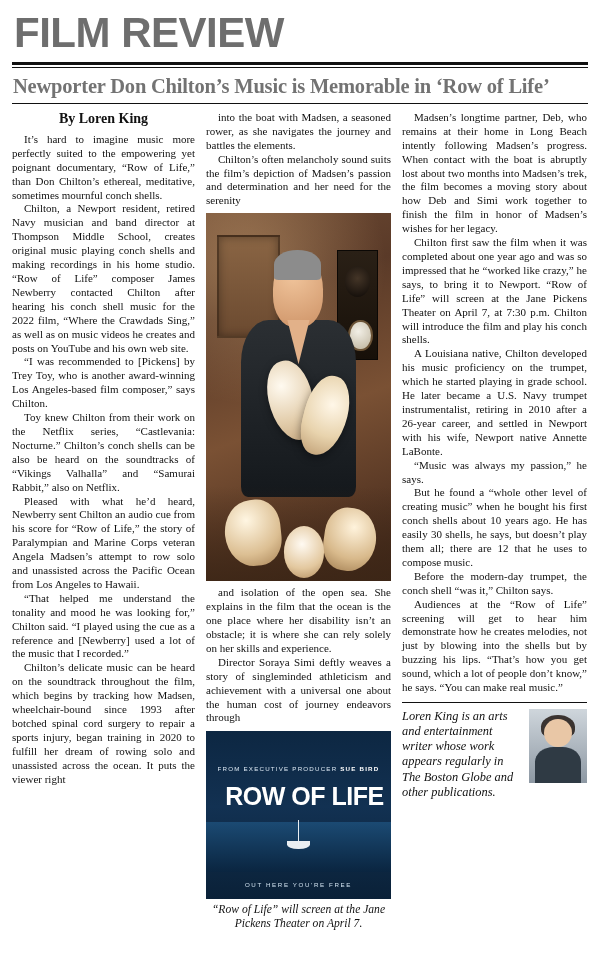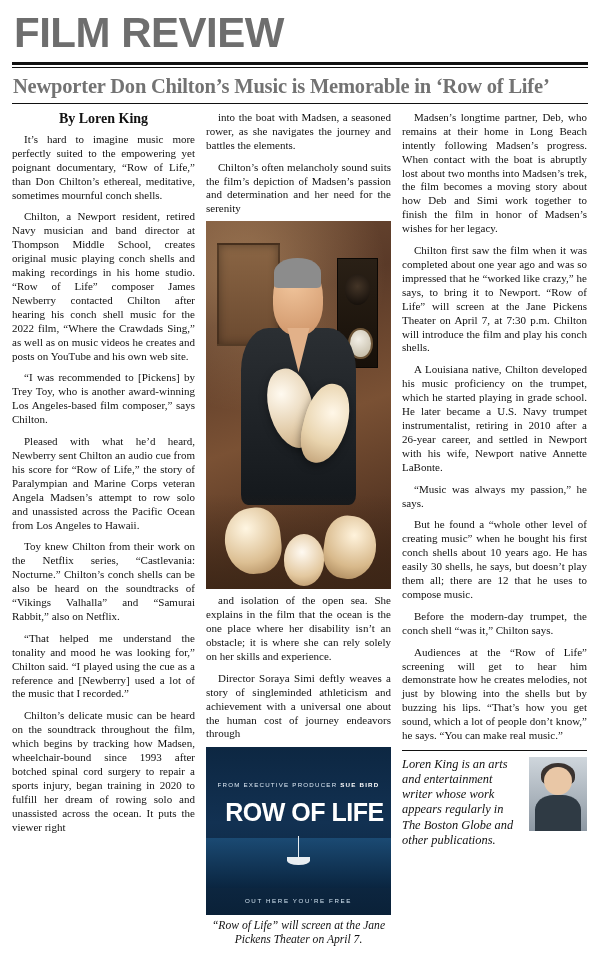--- a/index.html
+++ b/index.html
@@ -79,21 +79,21 @@
     font-size: 11px;
     line-height: 1.265;
     text-align: justify;
     text-justify: inter-word;
     margin: 0;
     text-indent: 12px;
     hyphens: auto;
     -webkit-hyphens: auto;
   }
   p.body.first { text-indent: 12px; }
-  p.body + p.body { margin-top: 8px; }
+  p.body + p.body { margin-top: 0px; }
 
   
   .photo {
     width: 100%;
     height: 368px;
     margin: 5px 0 5px 0;
     position: relative;
     overflow: hidden;
     background: #4a2f22;
   }
@@ -309,22 +309,22 @@
   <div class="headline">Newporter Don Chilton’s Music is Memorable in ‘Row of Life’</div>
   <div class="rule-head"></div>
 
   <div class="cols">
 
     <div class="col c1">
       <div class="byline">By Loren King</div>
       <p class="body first">It’s hard to imagine music more perfectly suited to the empowering yet poignant documentary, “Row of Life,” than Don Chilton’s ethereal, meditative, sometimes mournful conch shells.</p>
       <p class="body">Chilton, a Newport resident, retired Navy musician and band director at Thompson Middle School, creates original music playing conch shells and making recordings in his home studio. “Row of Life” composer James Newberry contacted Chilton after hearing his conch shell music for the 2022 film, “Where the Crawdads Sing,” as well as on music videos he creates and posts on YouTube and his own web site.</p>
       <p class="body">“I was recommended to [Pickens] by Trey Toy, who is another award-winning Los Angeles-based film composer,” says Chilton.</p>
+      <p class="body">Toy knew Chilton from their work on the Netflix series, “Castlevania: Nocturne.” Chilton’s conch shells can be also be heard on the soundtracks of “Vikings Valhalla” and “Samurai Rabbit,” also on Netflix.</p>
       <p class="body">Pleased with what he’d heard, Newberry sent Chilton an audio cue from his score for “Row of Life,” the story of Paralympian and Marine Corps veteran Angela Madsen’s attempt to row solo and unassisted across the Pacific Ocean from Los Angeles to Hawaii.</p>
-      <p class="body">Toy knew Chilton from their work on the Netflix series, “Castlevania: Nocturne.” Chilton’s conch shells can be also be heard on the soundtracks of “Vikings Valhalla” and “Samurai Rabbit,” also on Netflix.</p>
       <p class="body">“That helped me understand the tonality and mood he was looking for,” Chilton said. “I played using the cue as a reference and [Newberry] used a lot of the music that I recorded.”</p>
       <p class="body">Chilton’s delicate music can be heard on the soundtrack throughout the film, which begins by tracking how Madsen, wheelchair-bound since 1993 after botched spinal cord surgery to repair a sports injury, began training in 2020 to fulfill her dream of rowing solo and unassisted across the ocean. It puts the viewer right</p>
     </div>
 
     <div class="col c2">
       <p class="body first">into the boat with Madsen, a seasoned rower, as she navigates the journey and battles the elements.</p>
       <p class="body">Chilton’s often melancholy sound suits the film’s depiction of Madsen’s passion and determination and her need for the serenity</p>
 
       <div class="photo">
         <div class="sky"></div>

